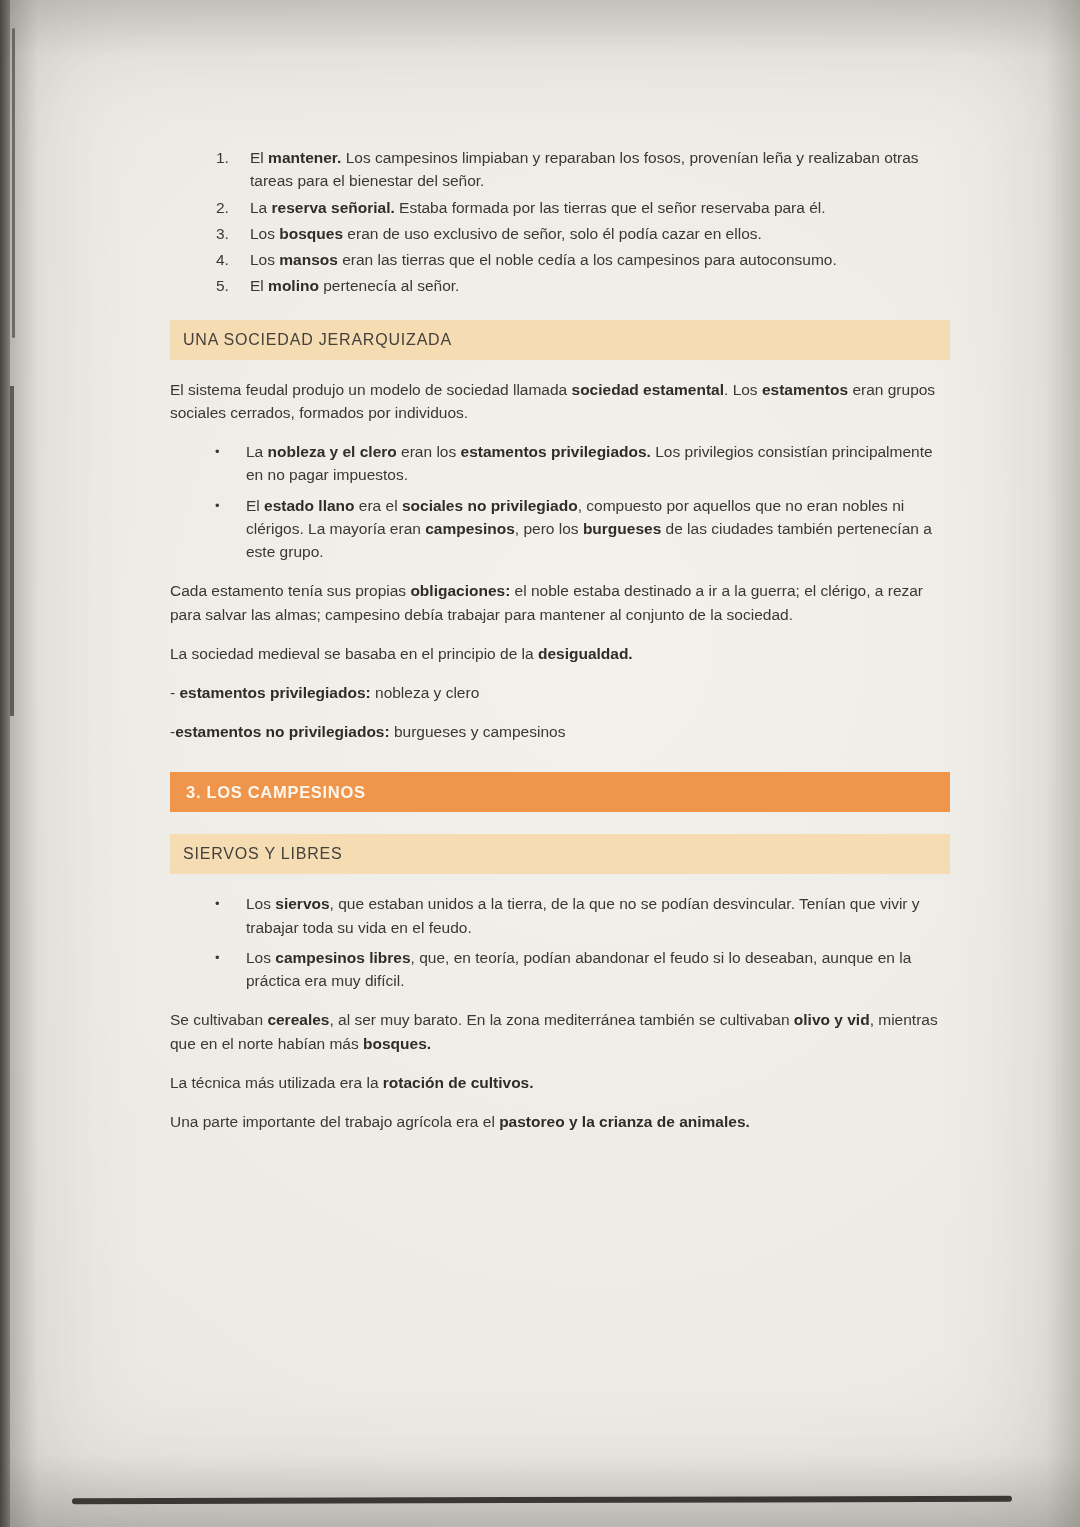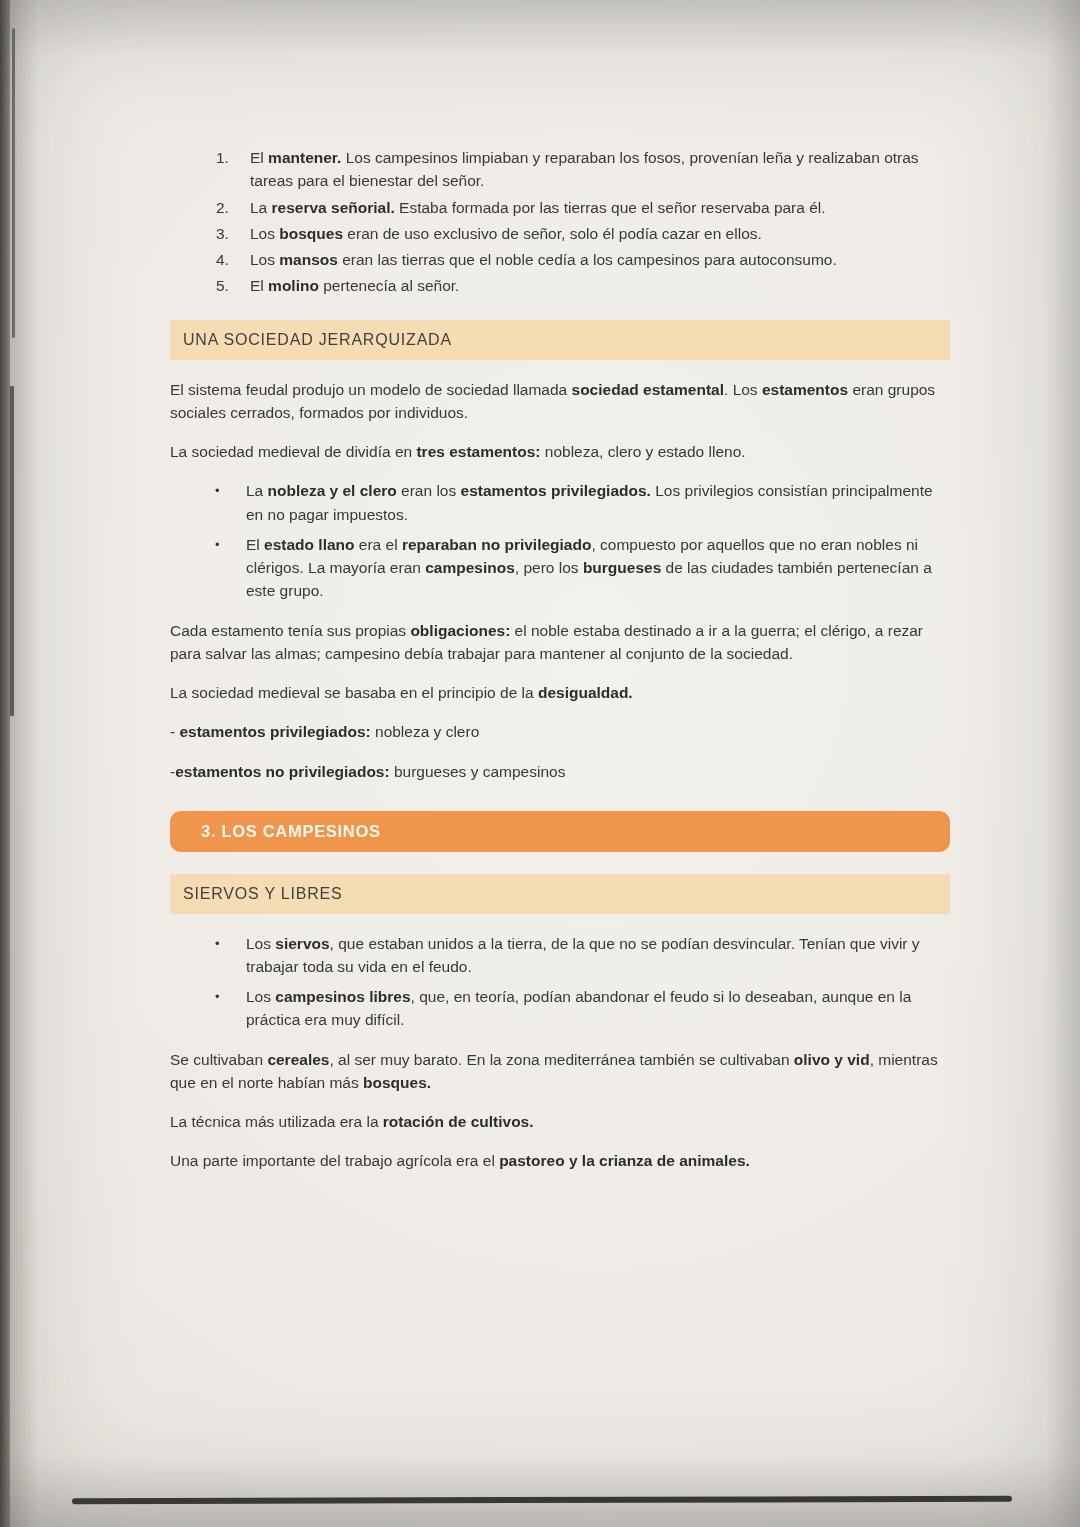--- a/index.html
+++ b/index.html
@@ -40,21 +40,21 @@
   }
   .numlist{list-style:none;margin:0 0 10px 0;padding:0 0 0 46px;}
   .numlist li{display:flex;margin:0 0 3px 0;}
   .numlist .num{flex:none;width:34px;}
   .numlist .txt{flex:1;}
 
   h1.orange-band{
     background:var(--orange,#f0954c);
     color:#fdf7ee;
     font-size:16.5px;font-weight:700;letter-spacing:.7px;
-    padding:8px 31px;margin:28px 0 18px 0;border-radius:11px;
+    padding:8px 16px;margin:28px 0 18px 0;
   }
   h2.band{
     background:var(--band,#f6dcb3);
     color:#43413c;
     font-size:16px;font-weight:400;letter-spacing:.8px;
     padding:8px 13px;margin:22px 0 18px 0;
   }
   p{margin:0 0 16px 0;}
   b{font-weight:700;color:#2f2d29;}
 
@@ -98,30 +98,29 @@
       </li>
       <li>
         <span class="num">5.</span>
         <span class="txt"><span>El </span><b>molino</b><span> pertenecía al señor.</span></span>
       </li>
     </ol>
 
     <h2 class="band">UNA SOCIEDAD JERARQUIZADA</h2>
 
     <p><span>El sistema feudal produjo un modelo de sociedad llamada </span><b>sociedad estamental</b><span>. Los </span><b>estamentos</b><span> eran grupos sociales cerrados, formados por individuos.</span></p>
-    <p><span>La sociedad medieval de dividía en </span><b>tres estamentos:</b><span> nobleza, clero y estado lleno.</span></p>
 
     <ul class="bullets">
       <li>
         <span class="bull">•</span>
         <span class="txt"><span>La </span><b>nobleza y el clero</b><span> eran los </span><b>estamentos privilegiados.</b><span> Los privilegios consistían principalmente en no pagar impuestos.</span></span>
       </li>
       <li>
         <span class="bull">•</span>
-        <span class="txt"><span>El </span><b>estado llano</b><span> era el </span><b>reparaban no privilegiado</b><span>, compuesto por aquellos que no eran nobles ni clérigos. La mayoría eran </span><b>campesinos</b><span>, pero los </span><b>burgueses</b><span> de las ciudades también pertenecían a este grupo.</span></span>
+        <span class="txt"><span>El </span><b>estado llano</b><span> era el </span><b>sociales no privilegiado</b><span>, compuesto por aquellos que no eran nobles ni clérigos. La mayoría eran </span><b>campesinos</b><span>, pero los </span><b>burgueses</b><span> de las ciudades también pertenecían a este grupo.</span></span>
       </li>
     </ul>
 
     <p><span>Cada estamento tenía sus propias </span><b>obligaciones:</b><span> el noble estaba destinado a ir a la guerra; el clérigo, a rezar para salvar las almas; campesino debía trabajar para mantener al conjunto de la sociedad.</span></p>
     <p><span>La sociedad medieval se basaba en el principio de la </span><b>desigualdad.</b></p>
     <p><span>- </span><b>estamentos privilegiados:</b><span> nobleza y clero</span></p>
     <p><span>-</span><b>estamentos no privilegiados:</b><span> burgueses y campesinos</span></p>
 
     <h1 class="orange-band">3. LOS CAMPESINOS</h1>
 

